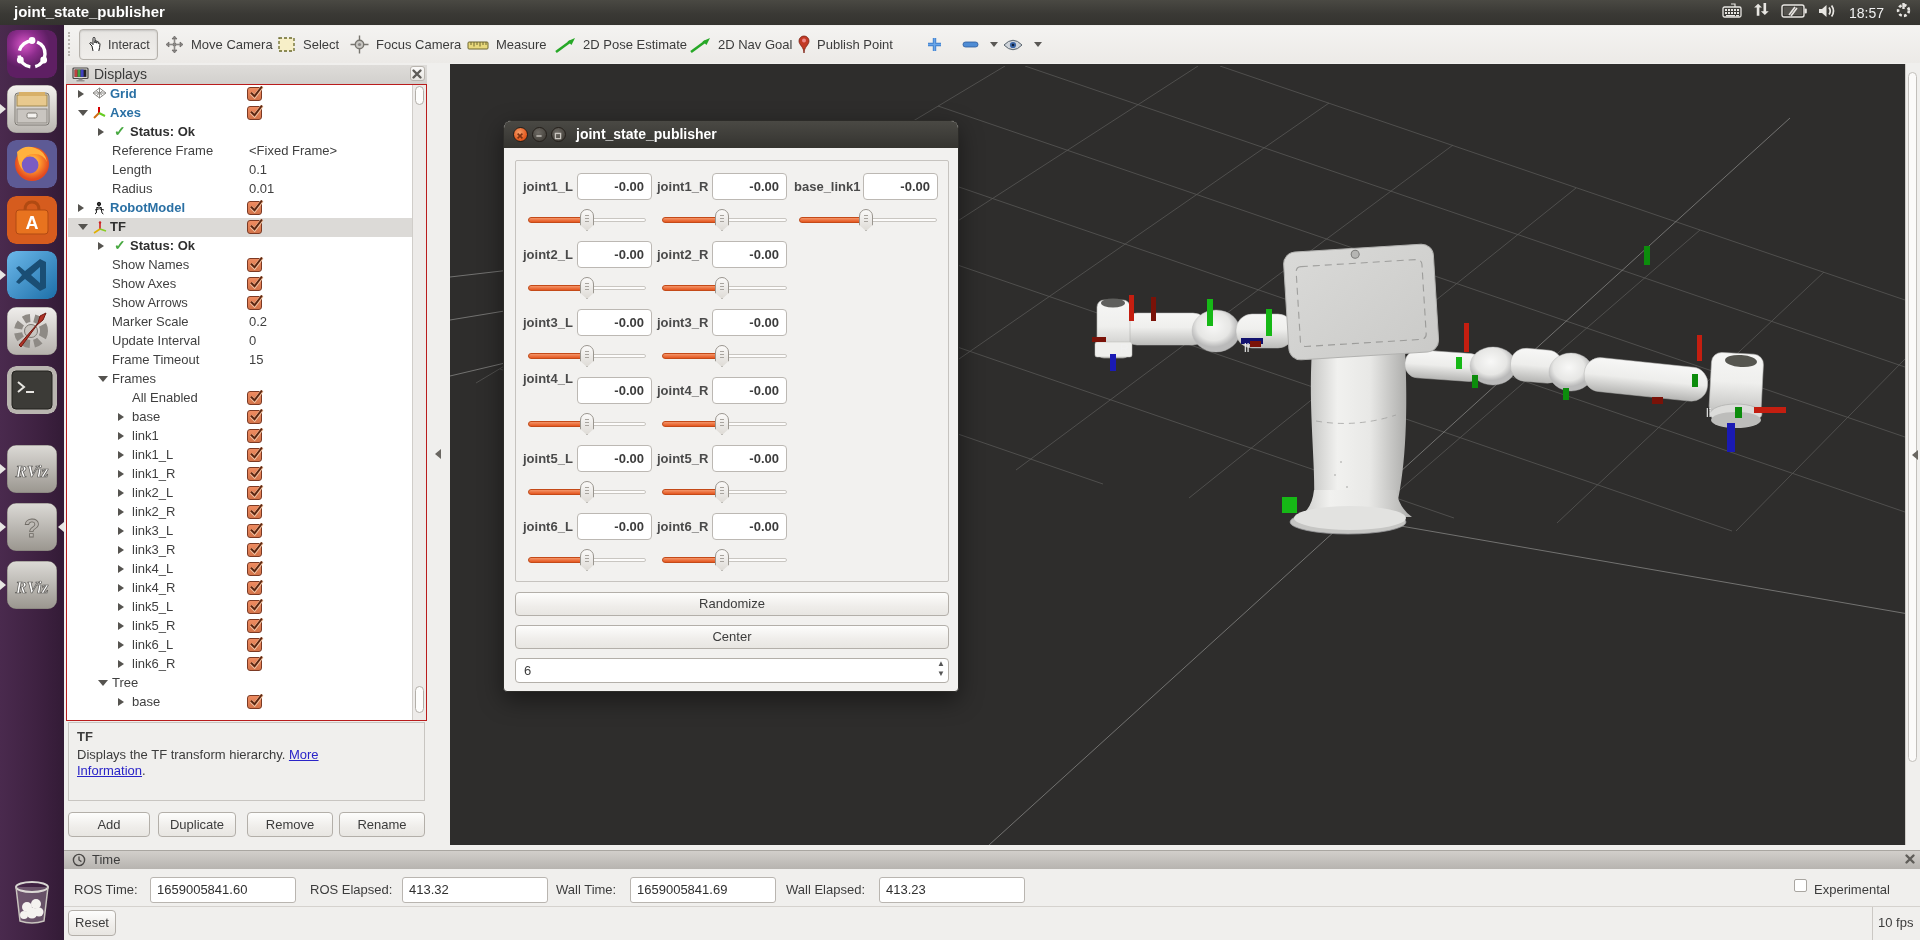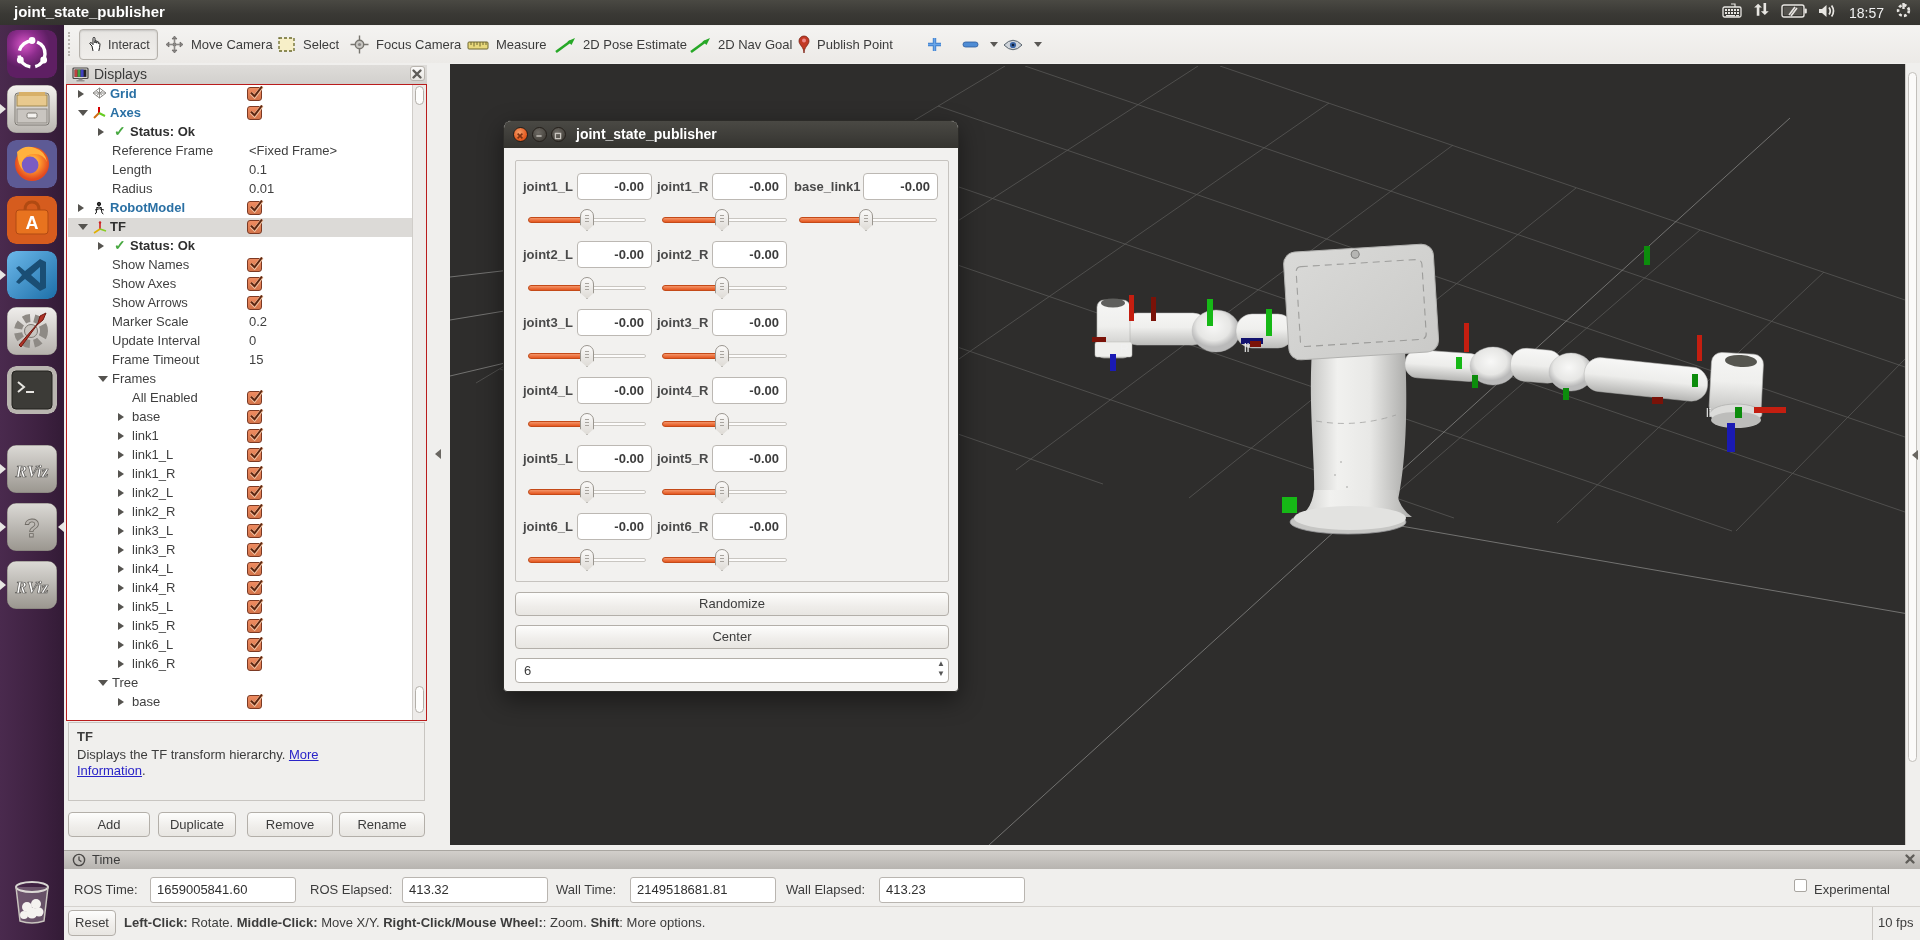--- a/index.html
+++ b/index.html
@@ -848,21 +848,21 @@
       </div>
       <div class="strack" style="left:158px;top:233px;width:125px;"></div>
       <div class="sfill" style="left:158px;top:232px;width:60px;"></div>
       <div class="shandle" style="left:211px;top:224px;">
         <div style="margin-top:5px;">
           <div style="height:1px;background:#a8a49e;margin:2px 4px;"></div>
           <div style="height:1px;background:#a8a49e;margin:2px 4px;"></div>
           <div style="height:1px;background:#a8a49e;margin:2px 4px;"></div>
         </div>
       </div>
-      <div class="jlabel" style="left:19px;top:262px;">joint4_L</div>
+      <div class="jlabel" style="left:19px;top:250px;">joint4_L</div>
       <div class="jfield" style="left:73px;top:256px;width:75px;">-0.00</div>
       <div class="jlabel" style="left:153px;top:262px;">joint4_R</div>
       <div class="jfield" style="left:208px;top:256px;width:75px;">-0.00</div>
       <div class="strack" style="left:24px;top:301px;width:118px;"></div>
       <div class="sfill" style="left:24px;top:300px;width:59px;"></div>
       <div class="shandle" style="left:76px;top:292px;">
         <div style="margin-top:5px;">
           <div style="height:1px;background:#a8a49e;margin:2px 4px;"></div>
           <div style="height:1px;background:#a8a49e;margin:2px 4px;"></div>
           <div style="height:1px;background:#a8a49e;margin:2px 4px;"></div>
@@ -934,25 +934,24 @@
       <span style="position:absolute;right:4px;top:2px;"><svg width="12" height="12" viewBox="0 0 12 12">
           <path d="M2.5 2.5 L9.5 9.5 M9.5 2.5 L2.5 9.5" stroke="#5f5d59" stroke-width="2.4" stroke-linecap="round"></path>
         </svg></span>
     </div>
   <div id="timerow">
       <span class="tlabel" style="left:10px;">ROS Time:</span>
       <span class="tfield" style="left:86px;width:146px;">1659005841.60</span>
       <span class="tlabel" style="left:246px;">ROS Elapsed:</span>
       <span class="tfield" style="left:338px;width:146px;">413.32</span>
       <span class="tlabel" style="left:492px;">Wall Time:</span>
-      <span class="tfield" style="left:566px;width:146px;">2149518681.81</span>
+      <span class="tfield" style="left:566px;width:146px;">1659005841.69</span>
       <span class="tlabel" style="left:722px;">Wall Elapsed:</span>
       <span class="tfield" style="left:815px;width:146px;">413.23</span>
       <span style="position:absolute;left:1730px;top:10px;width:13px;height:13px;background:#fff;border:1px solid #a9a6a1;border-radius:2px;"></span>
       <span class="tlabel" style="left:1750px;">Experimental</span>
     </div>
   <div id="statusbar">
       <div class="pbtn" style="left:4px;top:3px;width:48px;height:26px;line-height:24px;">Reset</div>
-      <div style="position:absolute;left:60px;top:8px;"><b>Left-Click:</b> Rotate. <b>Middle-Click:</b> Move X/Y. <b>Right-Click/Mouse Wheel:</b>: Zoom. <b>Shift</b>: More options.</div>
       <div style="position:absolute;left:1808px;top:0;width:1px;height:34px;background:#cbc8c4;"></div>
       <div style="position:absolute;left:1814px;top:8px;">10 fps</div>
     </div>
 </div>
 
 </body></html>

